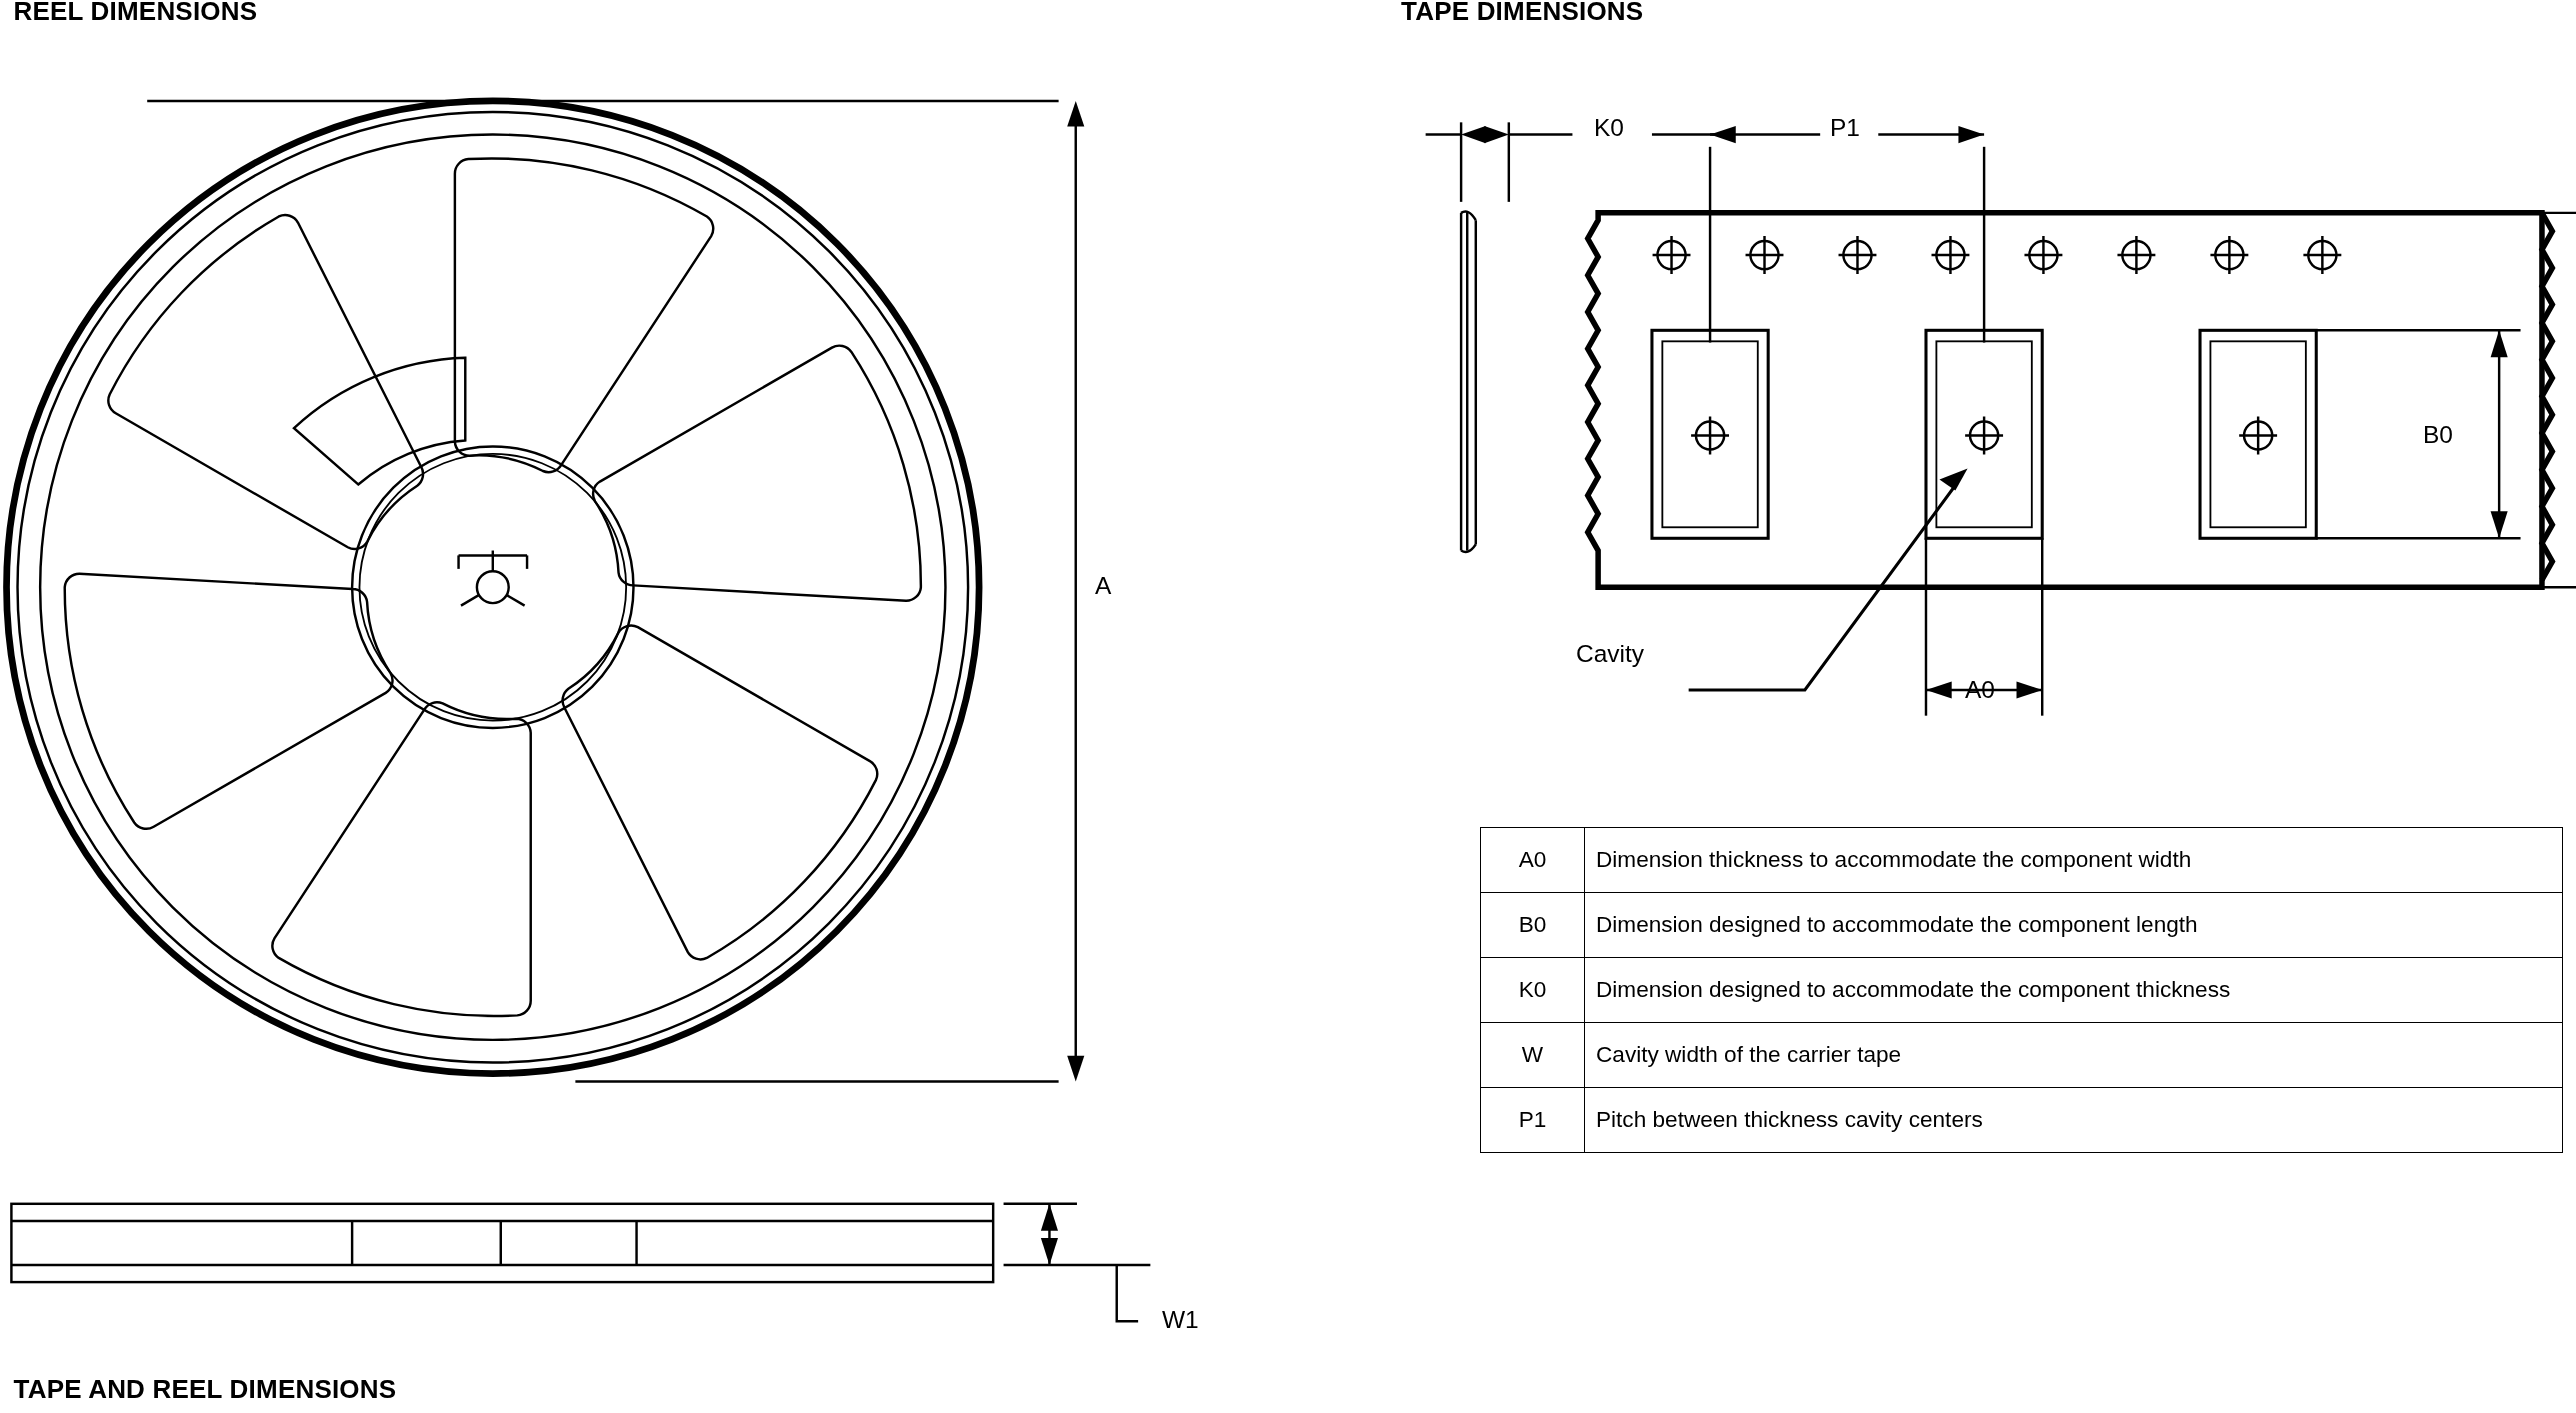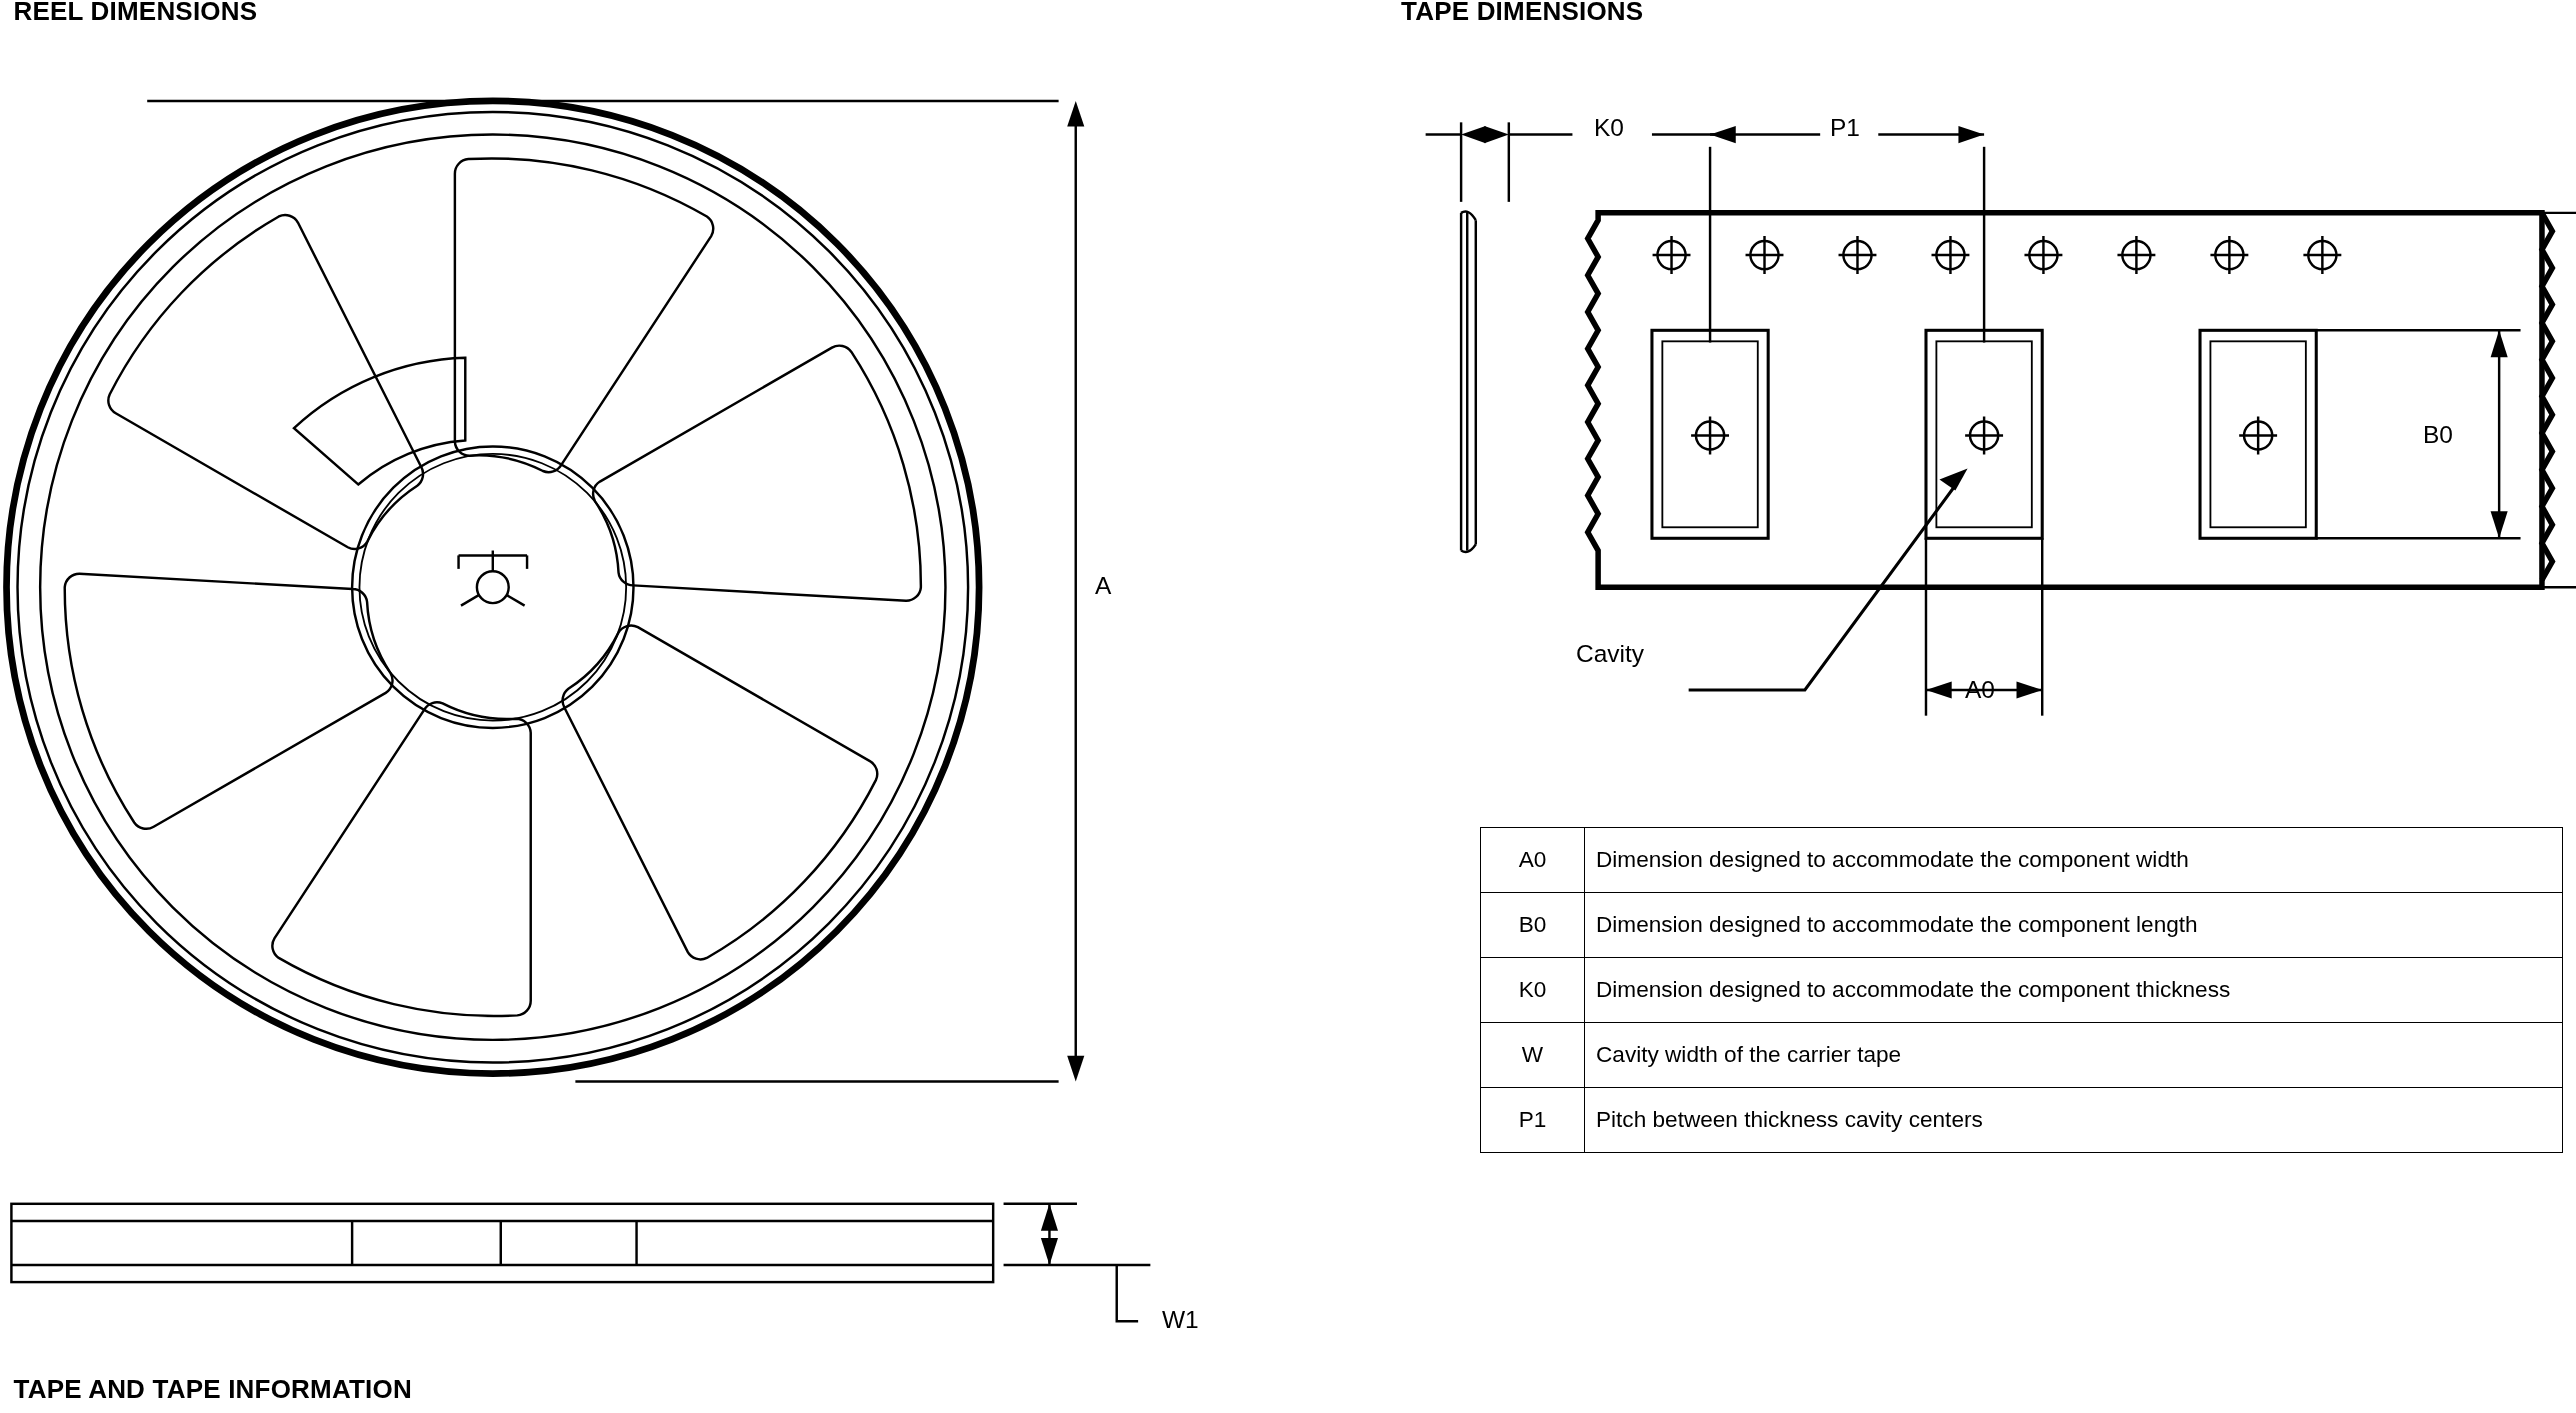--- a/index.html
+++ b/index.html
@@ -69,21 +69,21 @@
     padding: 0;
   }
 </style>
 </head>
 <body>
 
 <div class="page">
 
   <div class="heading" id="reel-heading">REEL DIMENSIONS</div>
   <div class="heading" id="tape-heading">TAPE DIMENSIONS</div>
-  <div class="heading" id="footer-heading">TAPE AND TAPE INFORMATION</div>
+  <div class="heading" id="footer-heading">TAPE AND REEL DIMENSIONS</div>
 
   <svg class="svg-layer" viewBox="0 0 4210 2310" xmlns="http://www.w3.org/2000/svg">
 
     <g fill="none" stroke="#000">
 
       <circle cx="805" cy="960" r="795" stroke-width="11"></circle>
       <circle cx="805" cy="960" r="777" stroke-width="4"></circle>
 
       <circle cx="805" cy="960" r="740" stroke-width="4"></circle>
 
@@ -287,21 +287,21 @@
   <div class="label" style="left:1830px; top:114px;">P1</div>
 
   <div class="label" style="left:2423px; top:421px;">B0</div>
   <div class="label" style="left:1965px; top:676px;">A0</div>
   <div class="label" style="left:1576px; top:640px;">Cavity</div>
 
   <table id="legend-table">
     <tbody>
       <tr>
         <td class="sym">A0</td>
-        <td>Dimension designed to accommodate the component width</td>
+        <td>Dimension thickness to accommodate the component width</td>
       </tr>
       <tr>
         <td class="sym">B0</td>
         <td>Dimension designed to accommodate the component length</td>
       </tr>
       <tr>
         <td class="sym">K0</td>
         <td>Dimension designed to accommodate the component thickness</td>
       </tr>
       <tr>

